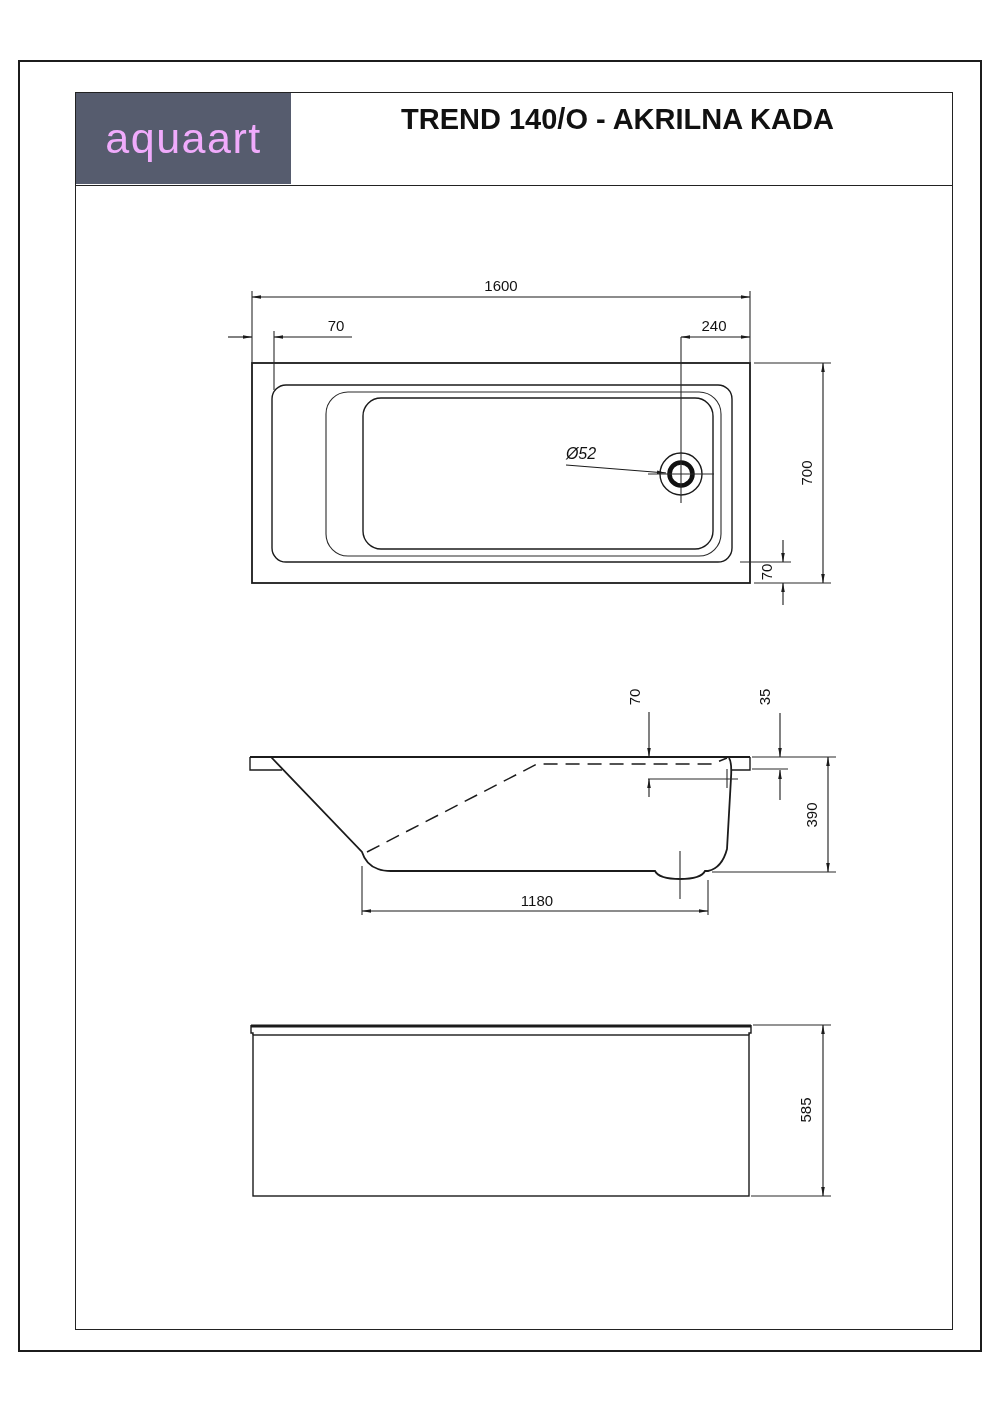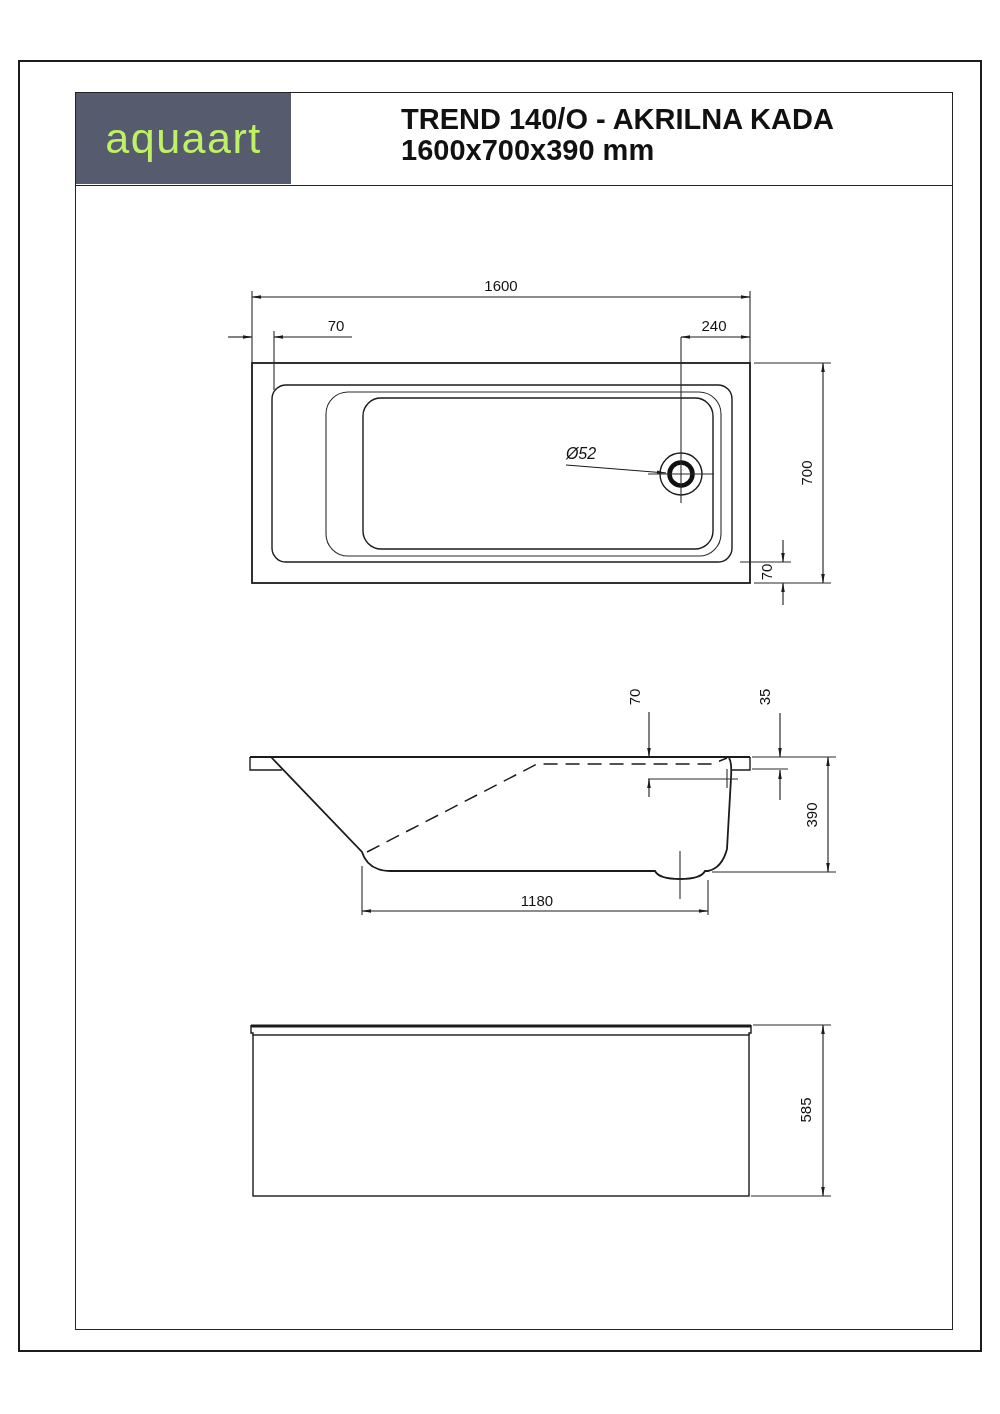--- a/index.html
+++ b/index.html
@@ -17,21 +17,21 @@
   }
   .header-strip{
     position:absolute;left:75px;top:92px;width:878px;height:94px;
     border:1.5px solid #222;box-sizing:border-box;background:#fff;
   }
   .logo-box{
     position:absolute;left:0;top:0;width:215px;height:91px;
     background:#565c6e;display:flex;align-items:center;justify-content:center;
   }
   .logo-text{
-    color:#bef264;font-size:43px;letter-spacing:1.5px;font-weight:400;
+    color:#f0abfc;font-size:43px;letter-spacing:1.5px;font-weight:400;
     font-family:"Liberation Sans",sans-serif;
   }
   .title-block{
     position:absolute;left:325px;top:11px;
     color:#111;font-weight:bold;font-size:29px;line-height:31px;
     white-space:nowrap;
   }
   svg.drawing{position:absolute;left:0;top:0;}
   svg .ol   {stroke:#1b1b1b;stroke-width:1.8;fill:none;}
   svg .ol2  {stroke:#1b1b1b;stroke-width:1.4;fill:none;}
@@ -48,21 +48,20 @@
 
   <div class="outer-border"></div>
   <div class="inner-frame"></div>
 
   <div class="header-strip">
     <div class="logo-box">
       <span class="logo-text">aquaart</span>
     </div>
     <div class="title-block">
       <div>TREND 140/O - AKRILNA KADA</div>
-      <div>1600x700x390 mm</div>
     </div>
   </div>
 
   <svg class="drawing" width="1000" height="1414" viewBox="0 0 1000 1414">
     <defs>
       <marker id="arr" viewBox="0 0 10 5" refX="10" refY="2.5" markerWidth="9" markerHeight="4.5" orient="auto-start-reverse" markerUnits="userSpaceOnUse">
         <path d="M0,0.5 L10,2.5 L0,4.5 Z" fill="#1b1b1b"></path>
       </marker>
     </defs>
 

